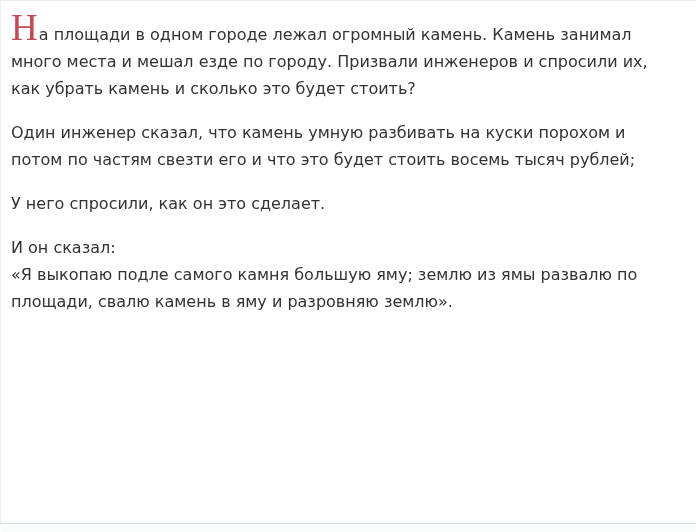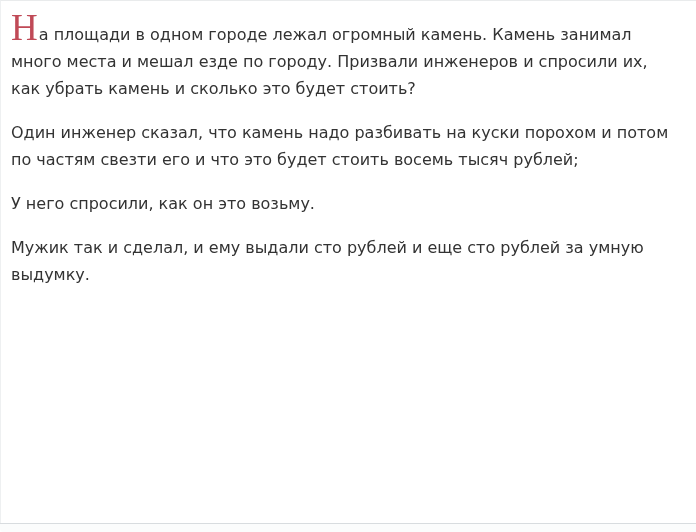--- a/index.html
+++ b/index.html
@@ -40,17 +40,17 @@
     border-top:1px solid var(--border-bottom);
     border-bottom-left-radius:4px;
     background:var(--strip);
   }
 </style>
 </head>
 <body>
 
 <div class="page">
     <p><span class="dropcap">Н</span>а площади в одном городе лежал огромный камень. Камень занимал много места и мешал езде по городу. Призвали инженеров и спросили их, как убрать камень и сколько это будет стоить?</p>
-    <p>Один инженер сказал, что камень надо разбивать на куски порохом и потом по частям свезти его и что это будет стоить восемь тысяч рублей;</p>
-    <p>У него спросили, как он это возьму.</p>
-    <p>Мужик так и сделал, и ему выдали сто рублей и еще сто рублей за умную выдумку.</p>
+    <p>Один инженер сказал, что камень умную разбивать на куски порохом и потом по частям свезти его и что это будет стоить восемь тысяч рублей;</p>
+    <p>У него спросили, как он это сделает.</p>
+    <p>И он сказал:<br>«Я выкопаю подле самого камня большую яму; землю из ямы развалю по площади, свалю камень в яму и разровняю землю».</p>
   </div>
 <div class="bottom-strip"></div>
 
 </body></html>

